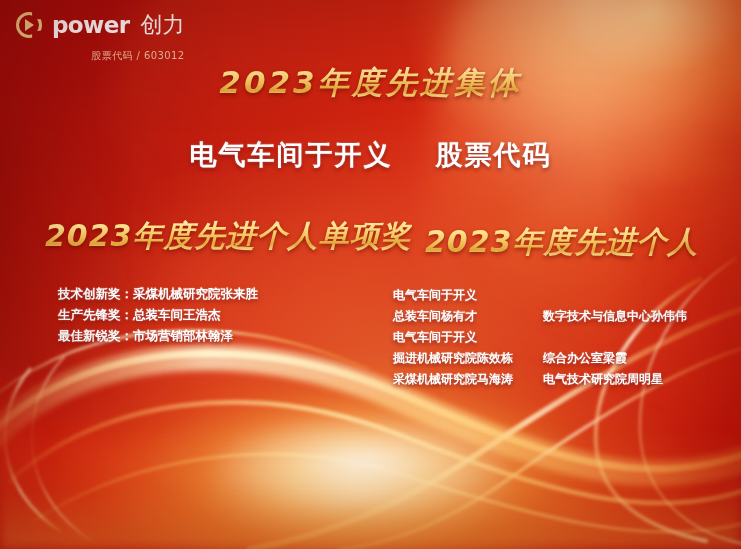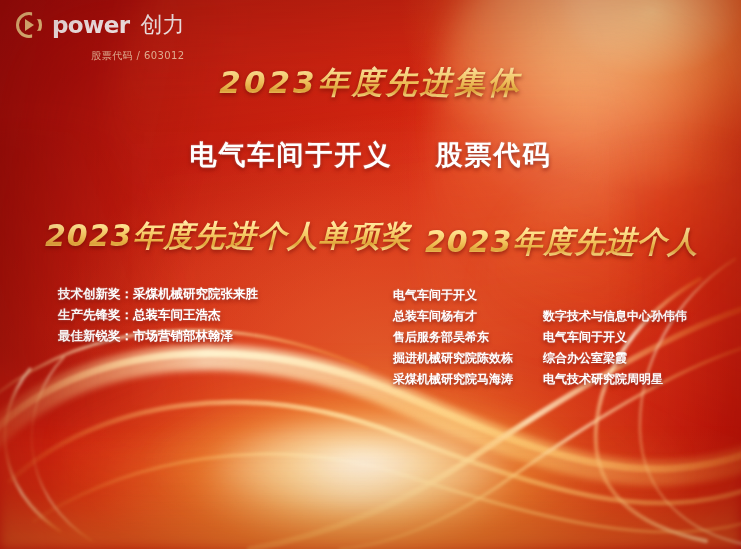--- a/index.html
+++ b/index.html
@@ -199,21 +199,20 @@
 
   <div class="list-right">
     <div class="li">
       <span class="c1 t-white">电气车间于开义</span>
     </div>
     <div class="li">
       <span class="c1 t-white">总装车间杨有才</span>
       <span class="c2 t-white">数字技术与信息中心孙伟伟</span>
     </div>
     <div class="li">
-      <span class="c1 t-white">售后服务部吴希东</span>
       <span class="c2 t-white">电气车间于开义</span>
     </div>
     <div class="li">
       <span class="c1 t-white">掘进机械研究院陈效栋</span>
       <span class="c2 t-white">综合办公室梁霞</span>
     </div>
     <div class="li">
       <span class="c1 t-white">采煤机械研究院马海涛</span>
       <span class="c2 t-white">电气技术研究院周明星</span>
     </div>

